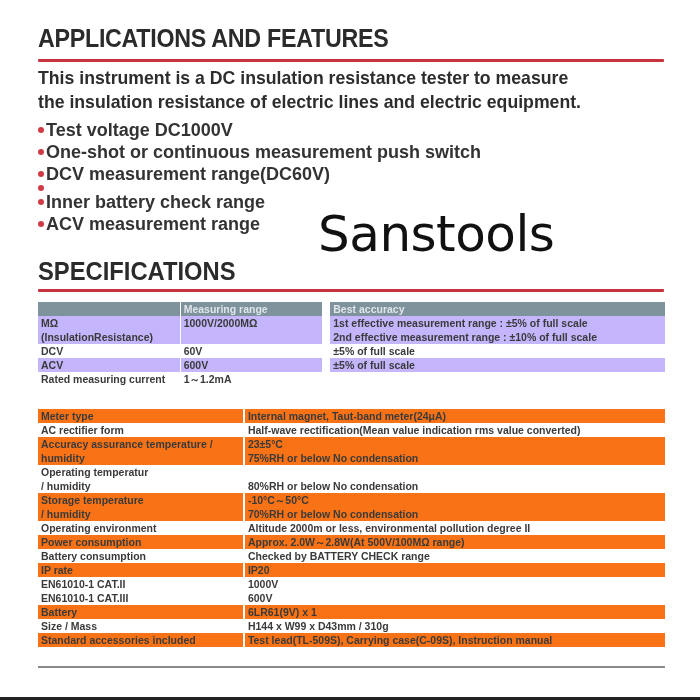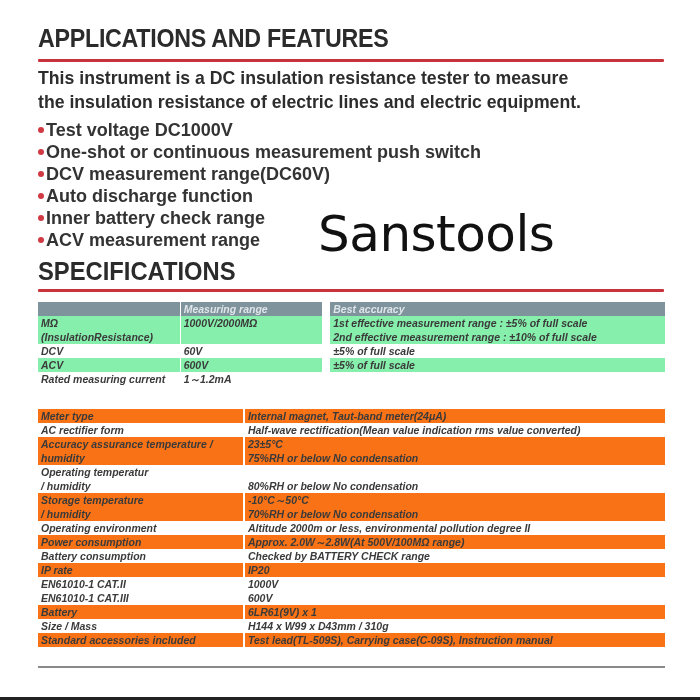--- a/index.html
+++ b/index.html
@@ -26,26 +26,26 @@
     .watermark {
       position: absolute; left: 318px; top: 205px; font-size: 50px; color: #111; font-weight: normal;
       font-family: "DejaVu Sans", sans-serif; letter-spacing: -0.5px;
     }
     .spec-title {
       position: absolute; left: 38px; top: 257px; font-size: 25px; font-weight: bold; color: #2b2b2b;
       transform: scaleX(0.95); transform-origin: left; white-space: nowrap;
     }
     .tbl1 { position: absolute; left: 38px; top: 302px; width: 627px; font-size: 10.5px; font-weight: bold; color: #3a3a3a; }
     .row { display: flex; }
-    .cell { padding: 0 3px; box-sizing: border-box; white-space: nowrap; line-height: 14px; font-style: italic; }
+    .cell { padding: 0 3px; box-sizing: border-box; white-space: nowrap; line-height: 14px; }
     .hdr .cell { background: #7f939c; color: #dfe6ea; height: 14px; line-height: 14px; }
     .c1 { width: 143px; }
     .c2 { width: 143px; margin-left: 1px; }
     .c3 { width: 338px; margin-left: 8px; }
-    .shade .cell { background: #86efac; }
+    .shade .cell { background: #c4b5fd; }
     .tbl2 { position: absolute; left: 38px; top: 409px; width: 627px; font-size: 10.5px; font-weight: bold; color: #3a3a3a; }
     .tbl2 .cell { line-height: 14px; }
     .tbl2 .k { width: 225px; }
     .tbl2 .v { width: 462px; margin-left: 2px; }
     .tbl2 .shade2 .cell { background: #f97316; }
     .bottom-line { position: absolute; left: 38px; top: 666px; width: 627px; height: 2px; background: #8a8a8a; }
     .bottom-bar { position: absolute; left: 0; top: 697px; width: 700px; height: 3px; background: #222; }
   </style>
 </head>
 <body>
@@ -66,21 +66,20 @@
   <li>
       <span class="bullet"></span>
       <span>One-shot or continuous measurement push switch</span>
     </li>
   <li>
       <span class="bullet"></span>
       <span>DCV measurement range(DC60V)</span>
     </li>
   <li>
       <span class="bullet"></span>
-      <span>Auto discharge function</span>
     </li>
   <li>
       <span class="bullet"></span>
       <span>Inner battery check range</span>
     </li>
   <li>
       <span class="bullet"></span>
       <span>ACV measurement range</span>
     </li>
 </ul>

